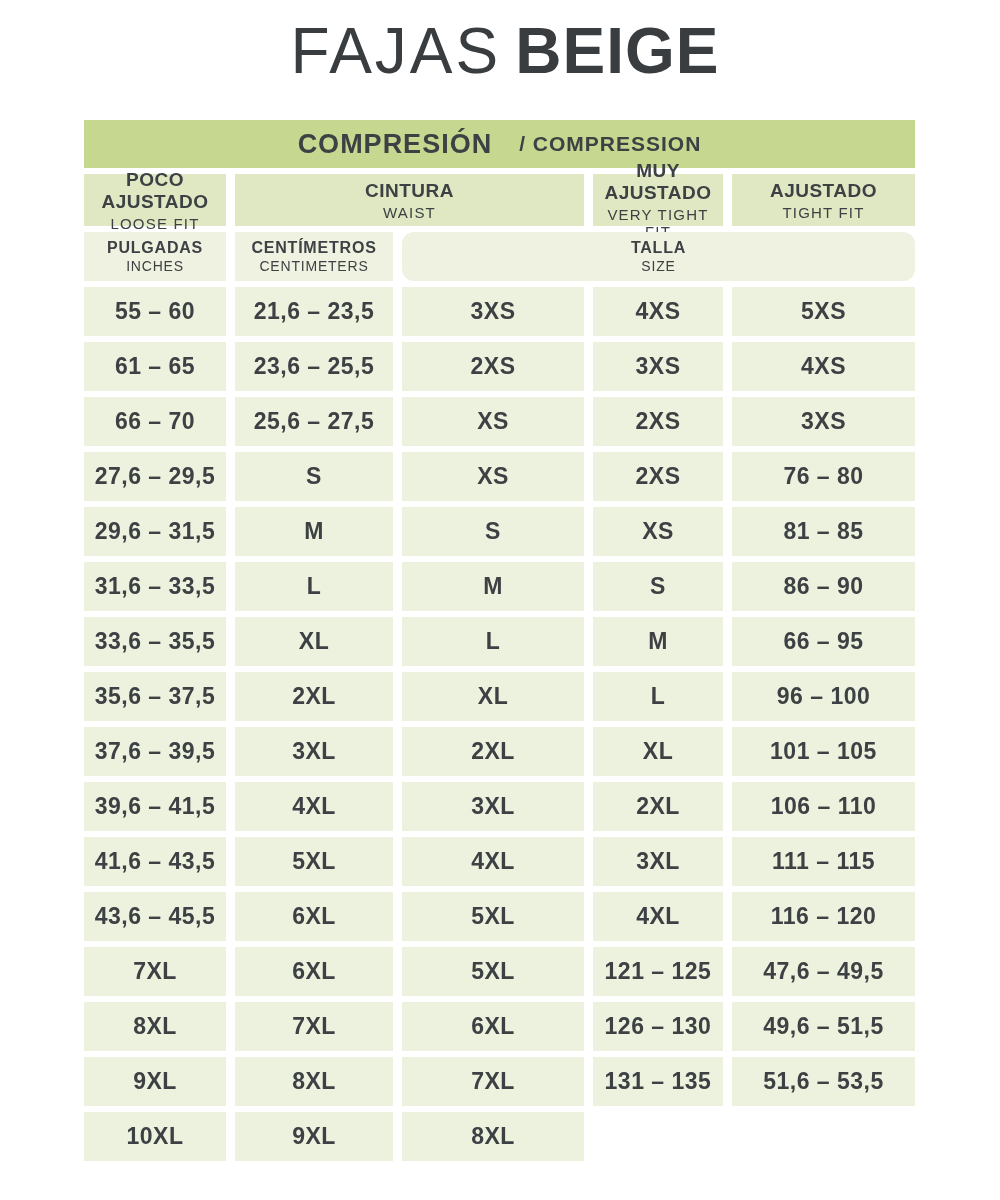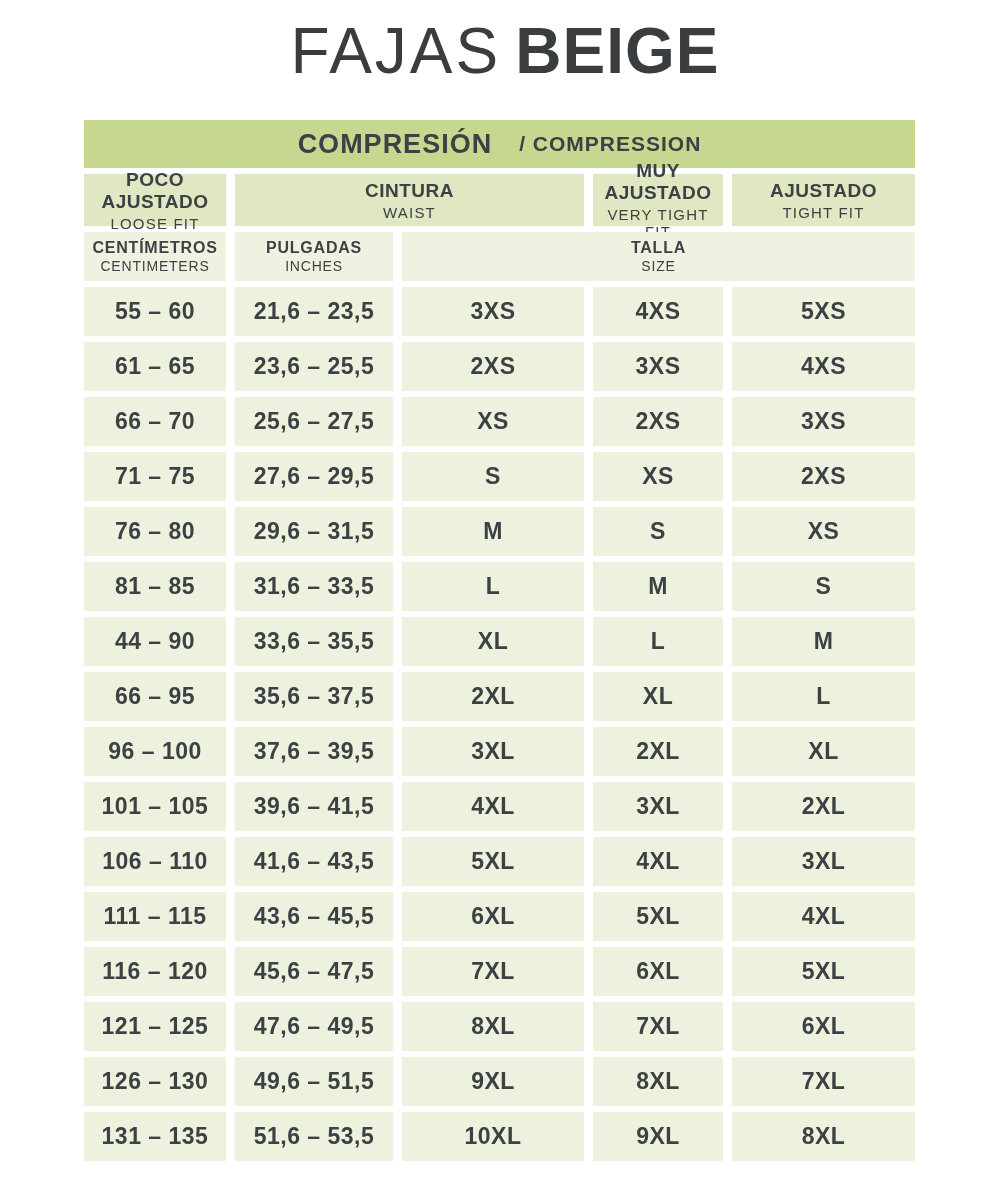--- a/index.html
+++ b/index.html
@@ -22,21 +22,21 @@
   
   .grid {
     position:absolute; left:84px; top:120px;
     display:grid;
     grid-template-columns:142px 158px 182px 130px 183px;
     grid-template-rows:48px 52px 49px;
     grid-auto-rows:49px;
     column-gap:9px; row-gap:6px;
   }
   .span2 { grid-column:span 2; }
-  .span3 { grid-column:span 3; }
+  .span3 { grid-column:span 3;border-radius:12px; }
   .full  { grid-column:1 / -1; }
 
   .banner {
     background:var(--banner-bg,#c6d78f);
     display:flex; align-items:center; justify-content:center; gap:27px;
     color:var(--text-color,#3c4044);
   }
   .banner .es { font-weight:700; font-size:27px; letter-spacing:1px; }
   .banner .en { font-weight:700; font-size:21px; letter-spacing:1px; }
 
@@ -90,26 +90,26 @@
     <div class="hcell">
       <span class="es">MUY AJUSTADO</span>
       <span class="en">VERY TIGHT FIT</span>
     </div>
     <div class="hcell">
       <span class="es">AJUSTADO</span>
       <span class="en">TIGHT FIT</span>
     </div>
 
     <div class="shcell">
+      <span class="es">PULGADAS</span>
+      <span class="en">INCHES</span>
+    </div>
+    <div class="shcell">
       <span class="es">CENTÍMETROS</span>
       <span class="en">CENTIMETERS</span>
-    </div>
-    <div class="shcell">
-      <span class="es">PULGADAS</span>
-      <span class="en">INCHES</span>
     </div>
     <div class="shcell span3">
       <span class="es">TALLA</span>
       <span class="en">SIZE</span>
     </div>
 
   <div class="cell">55 – 60</div>
       <div class="cell">21,6 – 23,5</div>
       <div class="cell">3XS</div>
       <div class="cell">4XS</div>
@@ -117,36 +117,35 @@
       <div class="cell">61 – 65</div>
       <div class="cell">23,6 – 25,5</div>
       <div class="cell">2XS</div>
       <div class="cell">3XS</div>
       <div class="cell">4XS</div>
       <div class="cell">66 – 70</div>
       <div class="cell">25,6 – 27,5</div>
       <div class="cell">XS</div>
       <div class="cell">2XS</div>
       <div class="cell">3XS</div>
-      <div class="cell">71 – 75</div>
       <div class="cell">27,6 – 29,5</div>
       <div class="cell">S</div>
       <div class="cell">XS</div>
       <div class="cell">2XS</div>
       <div class="cell">76 – 80</div>
       <div class="cell">29,6 – 31,5</div>
       <div class="cell">M</div>
       <div class="cell">S</div>
       <div class="cell">XS</div>
       <div class="cell">81 – 85</div>
       <div class="cell">31,6 – 33,5</div>
       <div class="cell">L</div>
       <div class="cell">M</div>
       <div class="cell">S</div>
-      <div class="cell">44 – 90</div>
+      <div class="cell">86 – 90</div>
       <div class="cell">33,6 – 35,5</div>
       <div class="cell">XL</div>
       <div class="cell">L</div>
       <div class="cell">M</div>
       <div class="cell">66 – 95</div>
       <div class="cell">35,6 – 37,5</div>
       <div class="cell">2XL</div>
       <div class="cell">XL</div>
       <div class="cell">L</div>
       <div class="cell">96 – 100</div>
@@ -163,21 +162,20 @@
       <div class="cell">41,6 – 43,5</div>
       <div class="cell">5XL</div>
       <div class="cell">4XL</div>
       <div class="cell">3XL</div>
       <div class="cell">111 – 115</div>
       <div class="cell">43,6 – 45,5</div>
       <div class="cell">6XL</div>
       <div class="cell">5XL</div>
       <div class="cell">4XL</div>
       <div class="cell">116 – 120</div>
-      <div class="cell">45,6 – 47,5</div>
       <div class="cell">7XL</div>
       <div class="cell">6XL</div>
       <div class="cell">5XL</div>
       <div class="cell">121 – 125</div>
       <div class="cell">47,6 – 49,5</div>
       <div class="cell">8XL</div>
       <div class="cell">7XL</div>
       <div class="cell">6XL</div>
       <div class="cell">126 – 130</div>
       <div class="cell">49,6 – 51,5</div>

